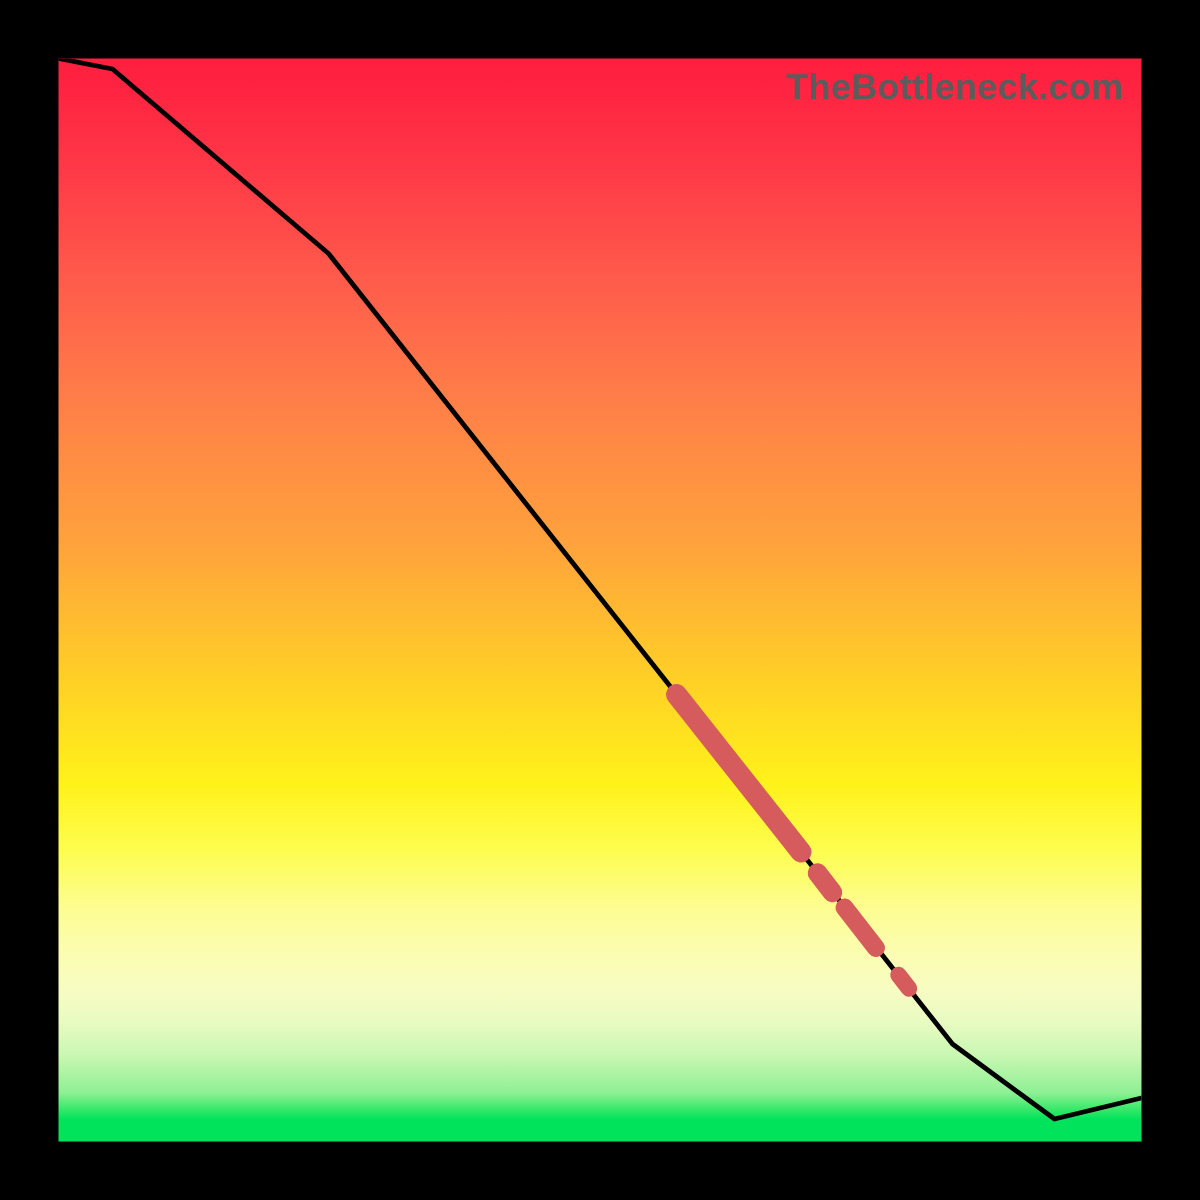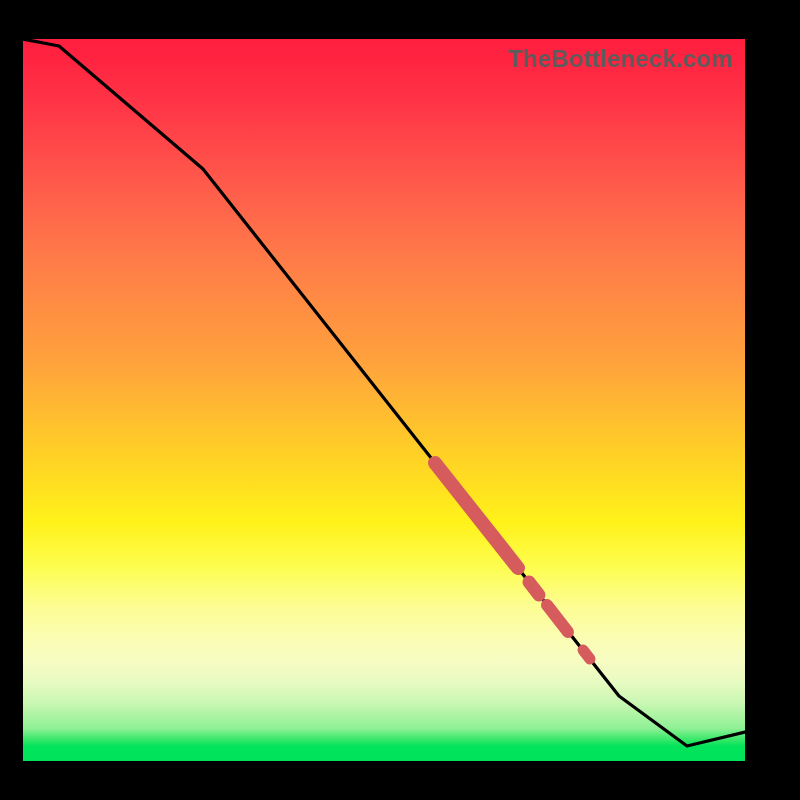--- a/index.html
+++ b/index.html
@@ -12,21 +12,21 @@
     font-family: Arial, Helvetica, sans-serif;
   }
   .outer {
     position: relative;
     width: 800px;
     height: 800px;
     background: #000;
   }
   .plot {
     position: absolute;
-    left: 23px;
+    left: 39px;
     top: 39px;
     width: 722px;
     height: 722px;
     
     background: linear-gradient(to bottom,
       #ff1f3e 0%,
       #ff2441 3%,
       #ff3847 10%,
       #ff5a4b 20%,
       #ff7a49 30%,

